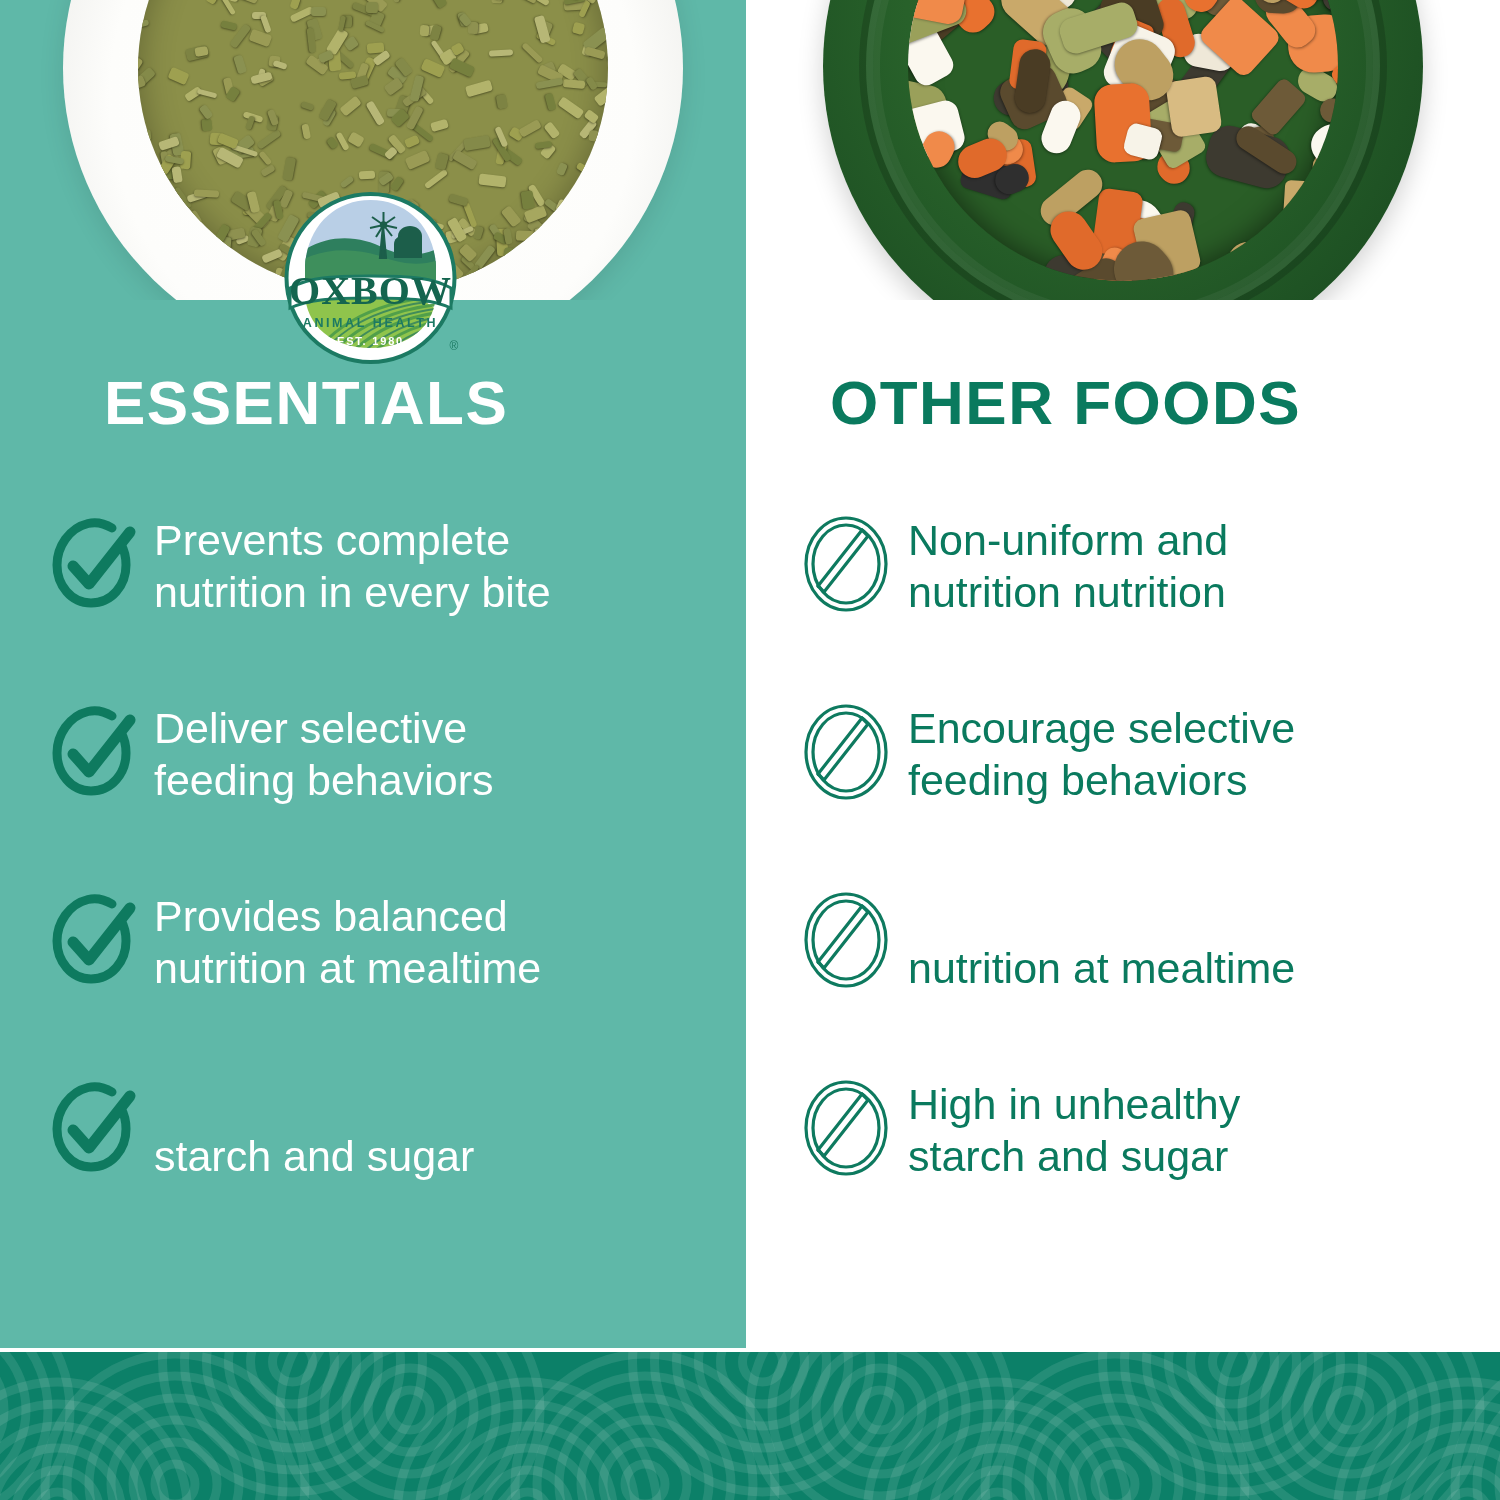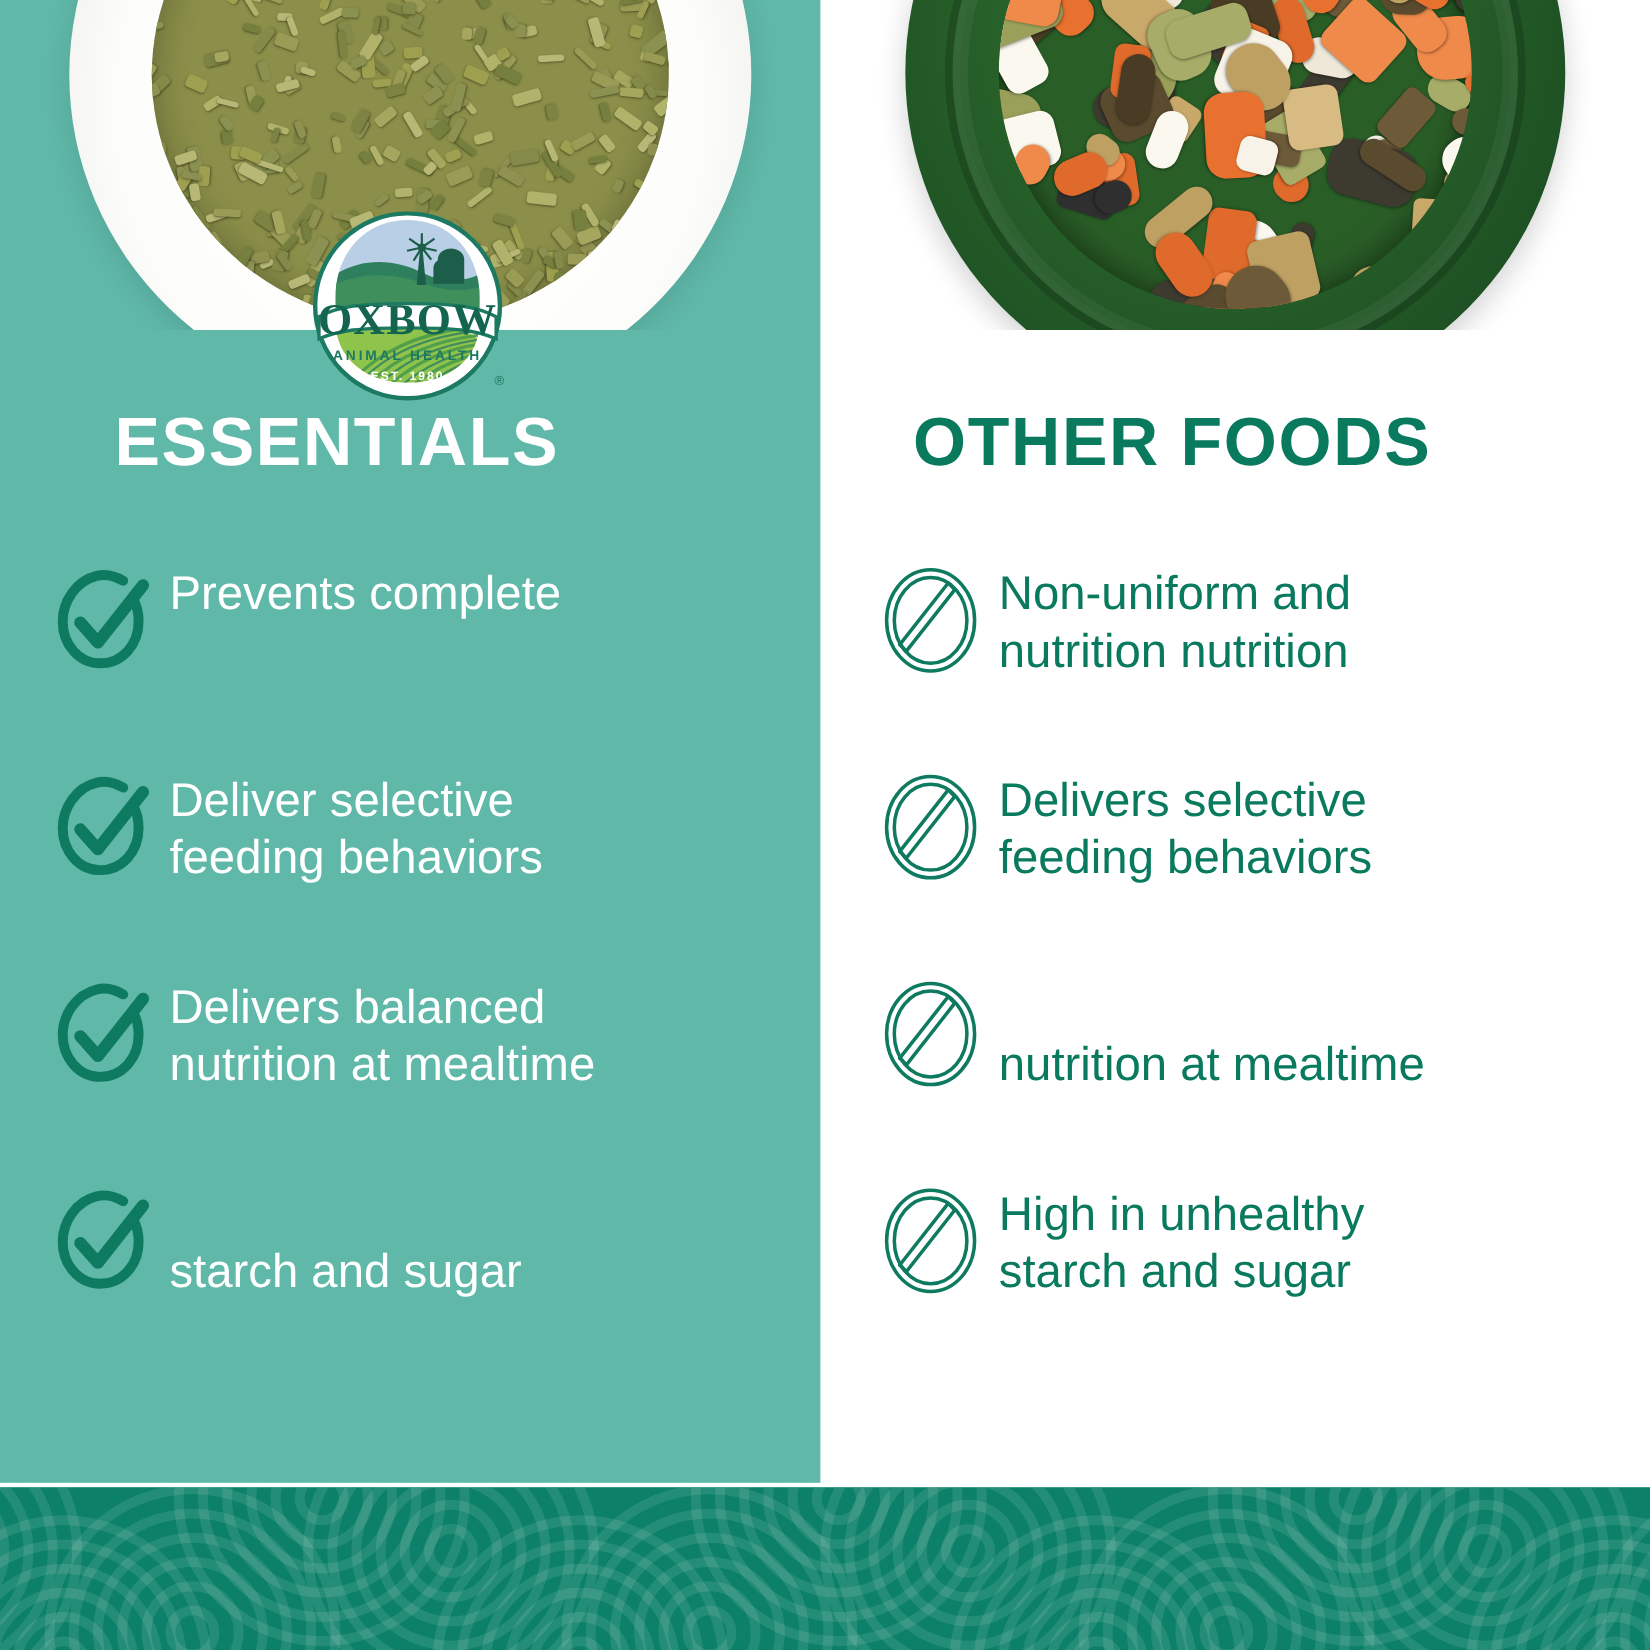--- a/index.html
+++ b/index.html
@@ -640,20 +640,21 @@
 
     <div class="row">
       <span class="icon-wrap">
         <svg width="96" height="102" viewBox="0 0 96 102">
           <path d="M66 16 C58.5 11.5 50 9.5 42 11.5 C23 16 11 35 11 53 C11 73 25 91 45 91 C66 91 80 73 80 53 C80 45 78.5 38.5 75 32.5" fill="none" stroke="#0E7A5F" stroke-width="9" stroke-linecap="round"></path>
           <path d="M27 54 L43 72 L84 20" fill="none" stroke="#0E7A5F" stroke-width="11" stroke-linecap="round" stroke-linejoin="round"></path>
         </svg>
       </span>
       <span class="row-text">
         <span>Prevents complete</span><br>
+        <span>nutrition in every bite</span>
       </span>
     </div>
 
     <div class="row">
       <span class="icon-wrap">
         <svg width="96" height="102" viewBox="0 0 96 102">
           <path d="M66 16 C58.5 11.5 50 9.5 42 11.5 C23 16 11 35 11 53 C11 73 25 91 45 91 C66 91 80 73 80 53 C80 45 78.5 38.5 75 32.5" fill="none" stroke="#0E7A5F" stroke-width="9" stroke-linecap="round"></path>
           <path d="M27 54 L43 72 L84 20" fill="none" stroke="#0E7A5F" stroke-width="11" stroke-linecap="round" stroke-linejoin="round"></path>
         </svg>
       </span>
@@ -664,21 +665,21 @@
     </div>
 
     <div class="row">
       <span class="icon-wrap">
         <svg width="96" height="102" viewBox="0 0 96 102">
           <path d="M66 16 C58.5 11.5 50 9.5 42 11.5 C23 16 11 35 11 53 C11 73 25 91 45 91 C66 91 80 73 80 53 C80 45 78.5 38.5 75 32.5" fill="none" stroke="#0E7A5F" stroke-width="9" stroke-linecap="round"></path>
           <path d="M27 54 L43 72 L84 20" fill="none" stroke="#0E7A5F" stroke-width="11" stroke-linecap="round" stroke-linejoin="round"></path>
         </svg>
       </span>
       <span class="row-text">
-        <span>Delivers balanced</span><br>
+        <span>Provides balanced</span><br>
         <span>nutrition at mealtime</span>
       </span>
     </div>
 
     <div class="row">
       <span class="icon-wrap">
         <svg width="96" height="102" viewBox="0 0 96 102">
           <path d="M66 16 C58.5 11.5 50 9.5 42 11.5 C23 16 11 35 11 53 C11 73 25 91 45 91 C66 91 80 73 80 53 C80 45 78.5 38.5 75 32.5" fill="none" stroke="#0E7A5F" stroke-width="9" stroke-linecap="round"></path>
           <path d="M27 54 L43 72 L84 20" fill="none" stroke="#0E7A5F" stroke-width="11" stroke-linecap="round" stroke-linejoin="round"></path>
         </svg>
@@ -715,21 +716,21 @@
         <svg width="92" height="104" viewBox="0 0 92 104">
           <ellipse cx="46" cy="52" rx="40" ry="46" fill="none" stroke="#0E7A5F" stroke-width="3.2"></ellipse>
           <ellipse cx="46" cy="52" rx="33" ry="39" fill="none" stroke="#0E7A5F" stroke-width="3.2"></ellipse>
           <path d="M24 80 L68 24" fill="none" stroke="#0E7A5F" stroke-width="3.2" stroke-linecap="round"></path>
           <path d="M18 74 L62 18" fill="none" stroke="#0E7A5F" stroke-width="3.2" stroke-linecap="round"></path>
           <path d="M18 74 L24 80" fill="none" stroke="#0E7A5F" stroke-width="3.2" stroke-linecap="round"></path>
           <path d="M62 18 L68 24" fill="none" stroke="#0E7A5F" stroke-width="3.2" stroke-linecap="round"></path>
         </svg>
       </span>
       <span class="row-text">
-        <span>Delivers selective</span><br>
+        <span>Encourage selective</span><br>
         <span>feeding behaviors</span>
       </span>
     </div>
 
     <div class="row">
       <span class="icon-wrap">
         <svg width="92" height="104" viewBox="0 0 92 104">
           <ellipse cx="46" cy="52" rx="40" ry="46" fill="none" stroke="#0E7A5F" stroke-width="3.2"></ellipse>
           <ellipse cx="46" cy="52" rx="33" ry="39" fill="none" stroke="#0E7A5F" stroke-width="3.2"></ellipse>
           <path d="M24 80 L68 24" fill="none" stroke="#0E7A5F" stroke-width="3.2" stroke-linecap="round"></path>

